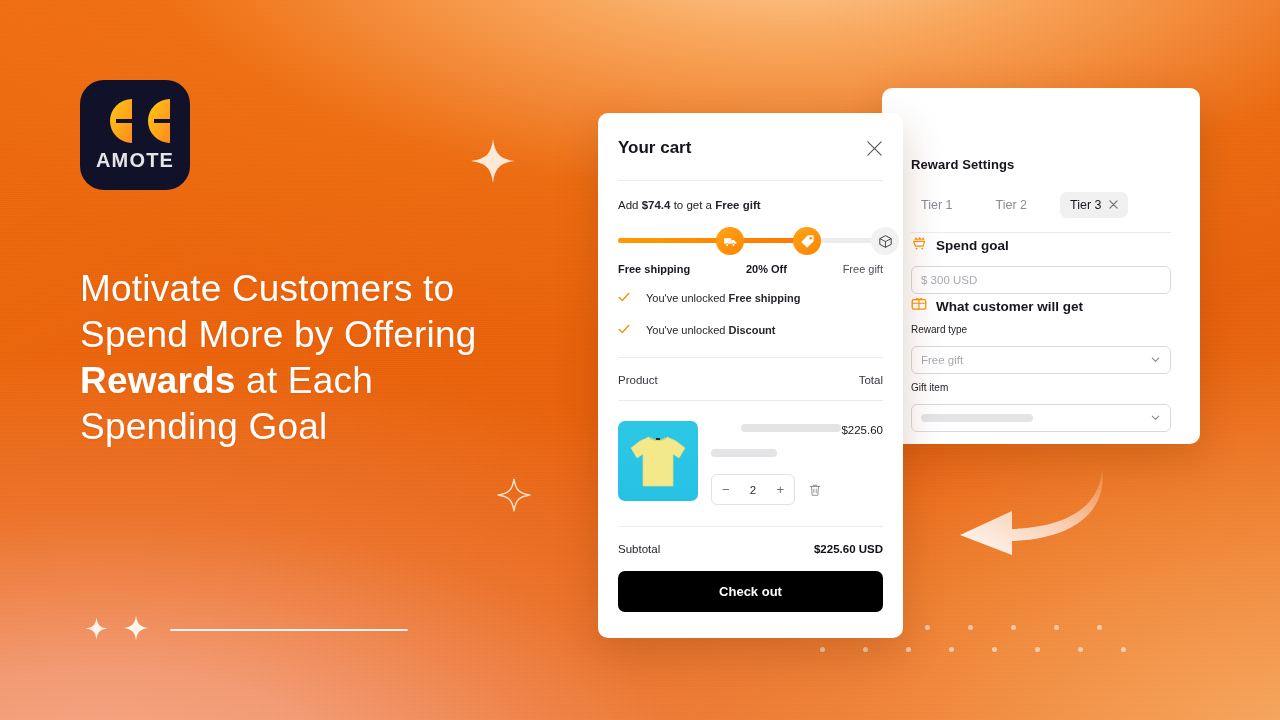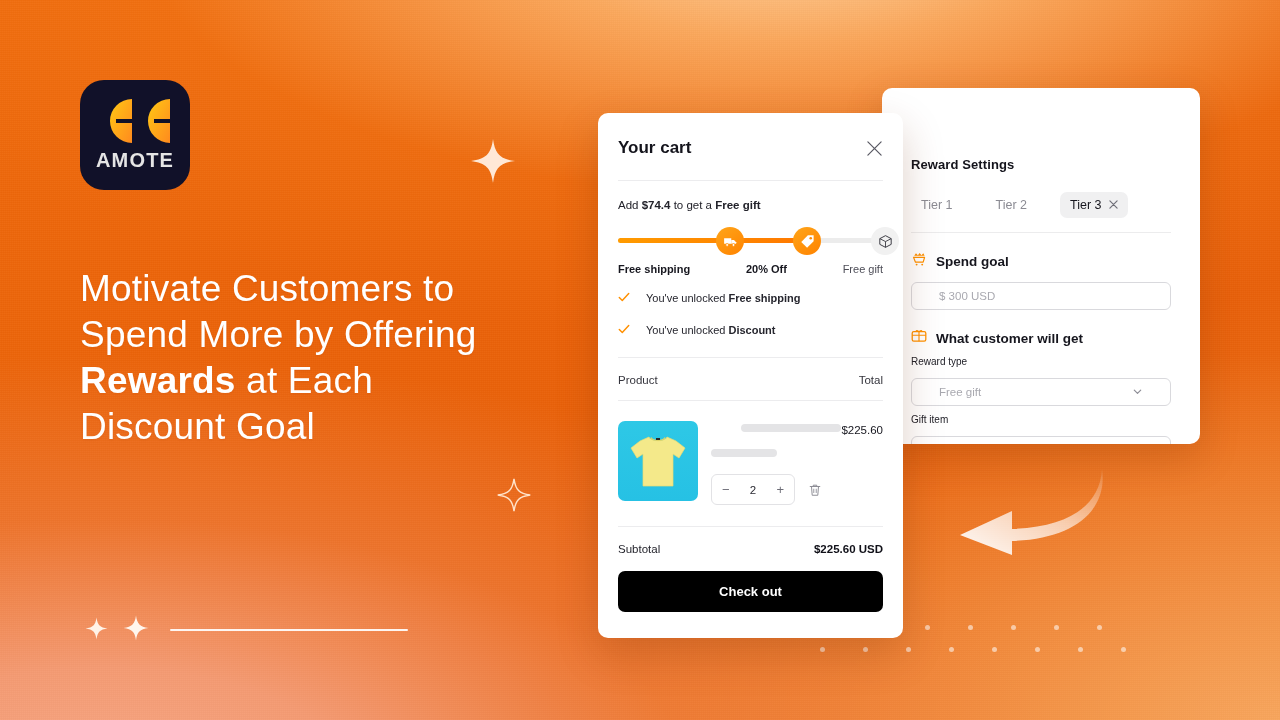--- a/index.html
+++ b/index.html
@@ -97,31 +97,31 @@
     padding: 6px 10px; border-radius: 7px;
     display: flex; align-items: center; gap: 7px;
     white-space: nowrap;
   }
   .tier-tab.active { background: #f0f0f1; color: #17171f; }
   .tier-tab .x { color: #6f6f78; font-size: 12px; line-height: 1; }
   .panel-rule { height: 1px; background: #ececed; margin-top: 14px; }
 
   .field-head {
     display: flex; align-items: center; gap: 9px;
-    margin-top: 18px;
+    margin-top: 2px;
   }
   .field-head .lbl { font-size: 13.5px; font-weight: 700; color: #16161e; }
 
   .panel-input, .panel-select {
     margin-top: 11px;
     height: 28px;
     border: 1px solid #d9d9dd;
     border-radius: 6px;
     display: flex; align-items: center;
-    padding: 0 27px;
+    padding: 0 9px;
     font-size: 11.5px;
     color: #a9a9b0;
     background: #fff;
   }
   .panel-select { justify-content: space-between; }
   .panel-select .chev { color: #8c8c95; }
   .sublabel {
     margin-top: 8px;
     font-size: 10px; color: #22222a; font-weight: 400;
   }
@@ -303,21 +303,21 @@
       <path d="M32 0 A22 22 0 1 0 32 44 L32 24 L16 24 L16 20 L32 20 Z" fill="url(#q2)"></path>
     </svg>
   </div>
   <div class="wordmark">AMOTE</div>
 </div>
 
 <div id="headline">
   <div>Motivate Customers to</div>
   <div>Spend More by Offering</div>
   <div><b>Rewards</b><span> at Each</span></div>
-  <div>Discount Goal</div>
+  <div>Spending Goal</div>
 </div>
 
 <div id="reward-panel">
   <div class="title">Reward Settings</div>
 
   <div class="tier-tabs">
     <div class="tier-tab">
       <span>Tier 1</span>
     </div>
     <div class="tier-tab">

